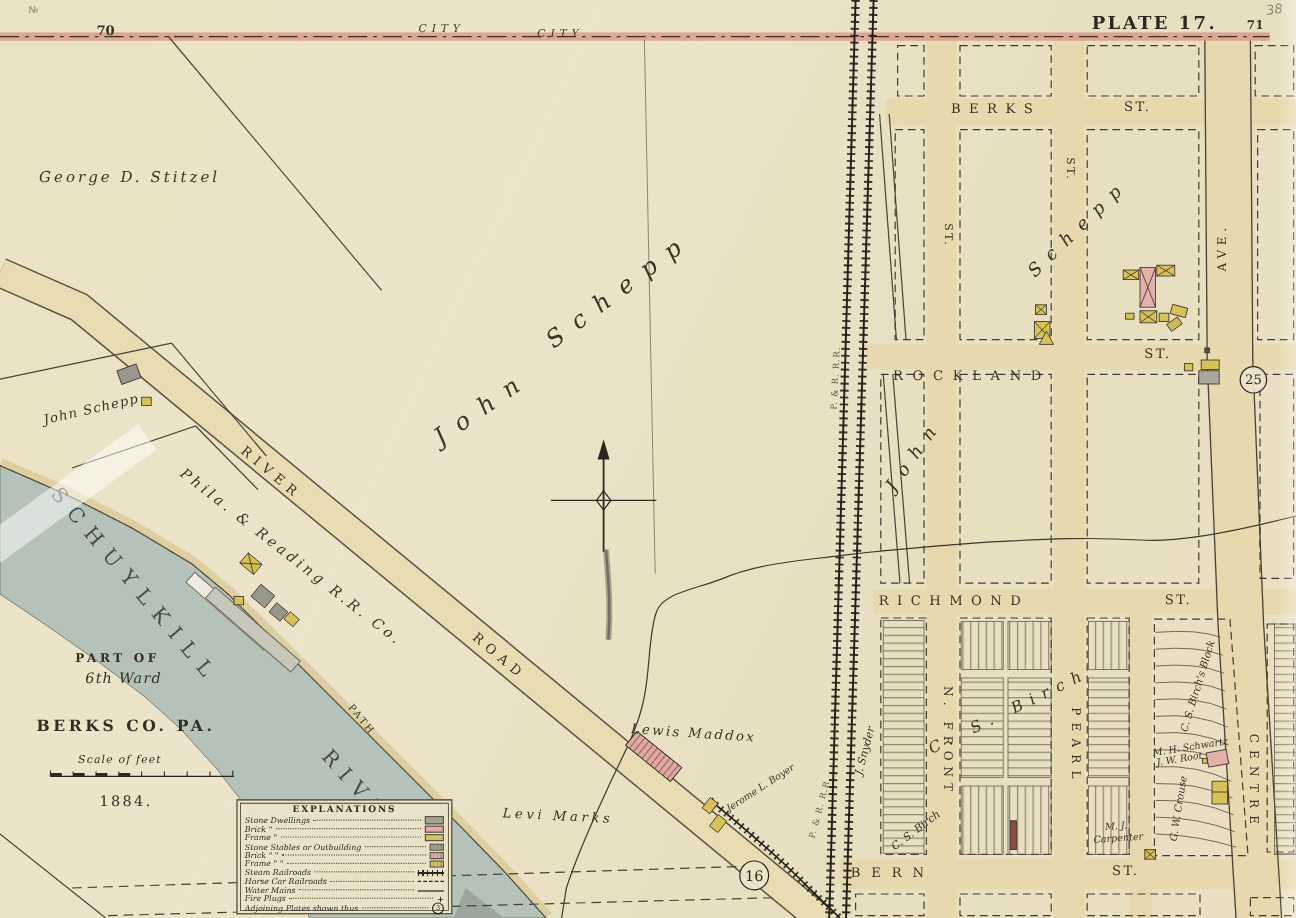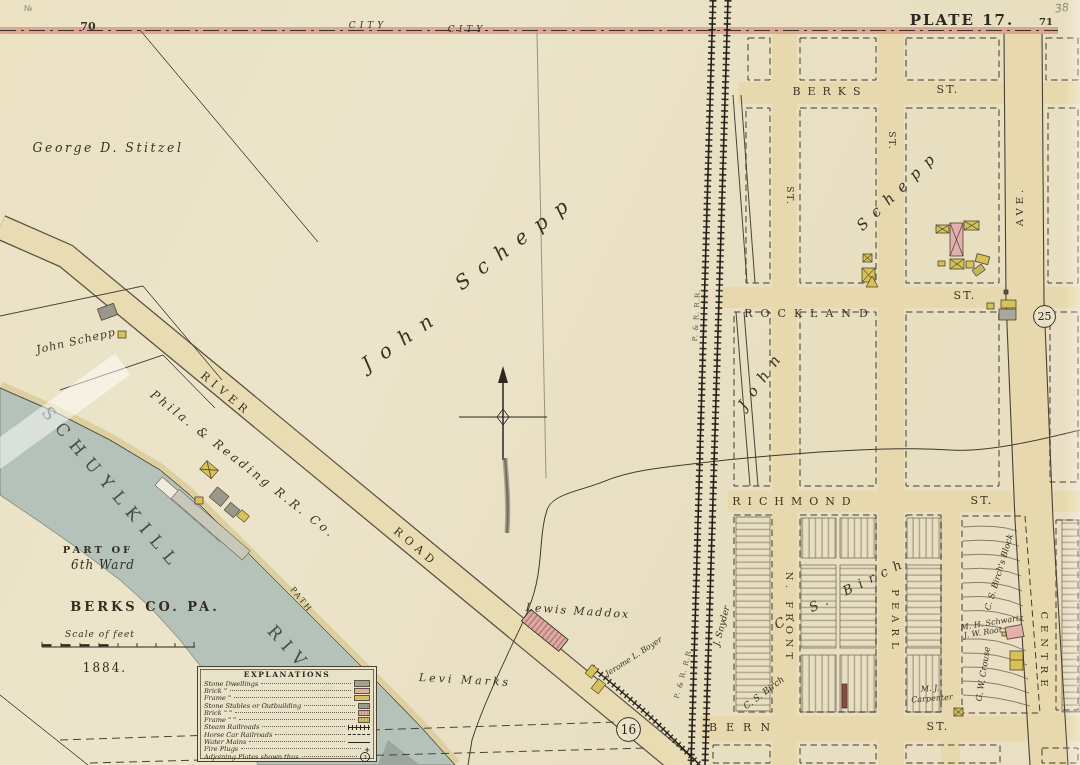--- a/index.html
+++ b/index.html
@@ -331,21 +331,21 @@
 <div class="lbl caps" style="left:1044px;top:652px;font-size:10px;letter-spacing:6px;transform:translate(-50%,-50%) rotate(90deg);">CENTRE</div>
 <div class="lbl caps" style="left:1020px;top:206px;font-size:10px;letter-spacing:4px;transform:translate(-50%,-50%) rotate(-90deg);">AVE.</div>
 <div class="lbl caps" style="left:789px;top:196px;font-size:9px;letter-spacing:2px;transform:translate(-50%,-50%) rotate(90deg);">ST.</div>
 <div class="lbl caps" style="left:891px;top:141px;font-size:9px;letter-spacing:2px;transform:translate(-50%,-50%) rotate(90deg);">ST.</div>
 
 <div class="plate-circle" style="left:1033px;top:305px;width:21px;height:21px;font-size:11px;">25</div>
 <div class="plate-circle" style="left:616px;top:717px;width:23px;height:23px;font-size:12px;">16</div>
 
 <div class="cart caps" style="left:98px;top:549px;font-size:10px;letter-spacing:3px;font-weight:600;">PART OF</div>
 <div class="cart caps" style="left:103px;top:565px;font-size:12px;letter-spacing:1px;font-style:italic;">6th Ward</div>
-<div class="cart caps" style="left:105px;top:606px;font-size:13px;letter-spacing:3px;font-weight:600;margin-left:40px;">BERKS CO. PA.</div>
+<div class="cart caps" style="left:105px;top:606px;font-size:13px;letter-spacing:3px;font-weight:600;">BERKS CO. PA.</div>
 <div class="cart caps" style="left:105px;top:620px;font-size:12px;letter-spacing:2px;margin-top:48px;">1884.</div>
 <div class="cart it" style="left:100px;top:634px;font-size:9px;letter-spacing:1px;">Scale of feet</div>
 
 <div id="explan">
   <div class="leg-title">EXPLANATIONS</div>
   <div>
         <div class="leg-row">
           <span class="leg-label">Stone Dwellings</span>
           <span class="leg-dots"></span>
           <span class="leg-sym sym-stone"></span>

